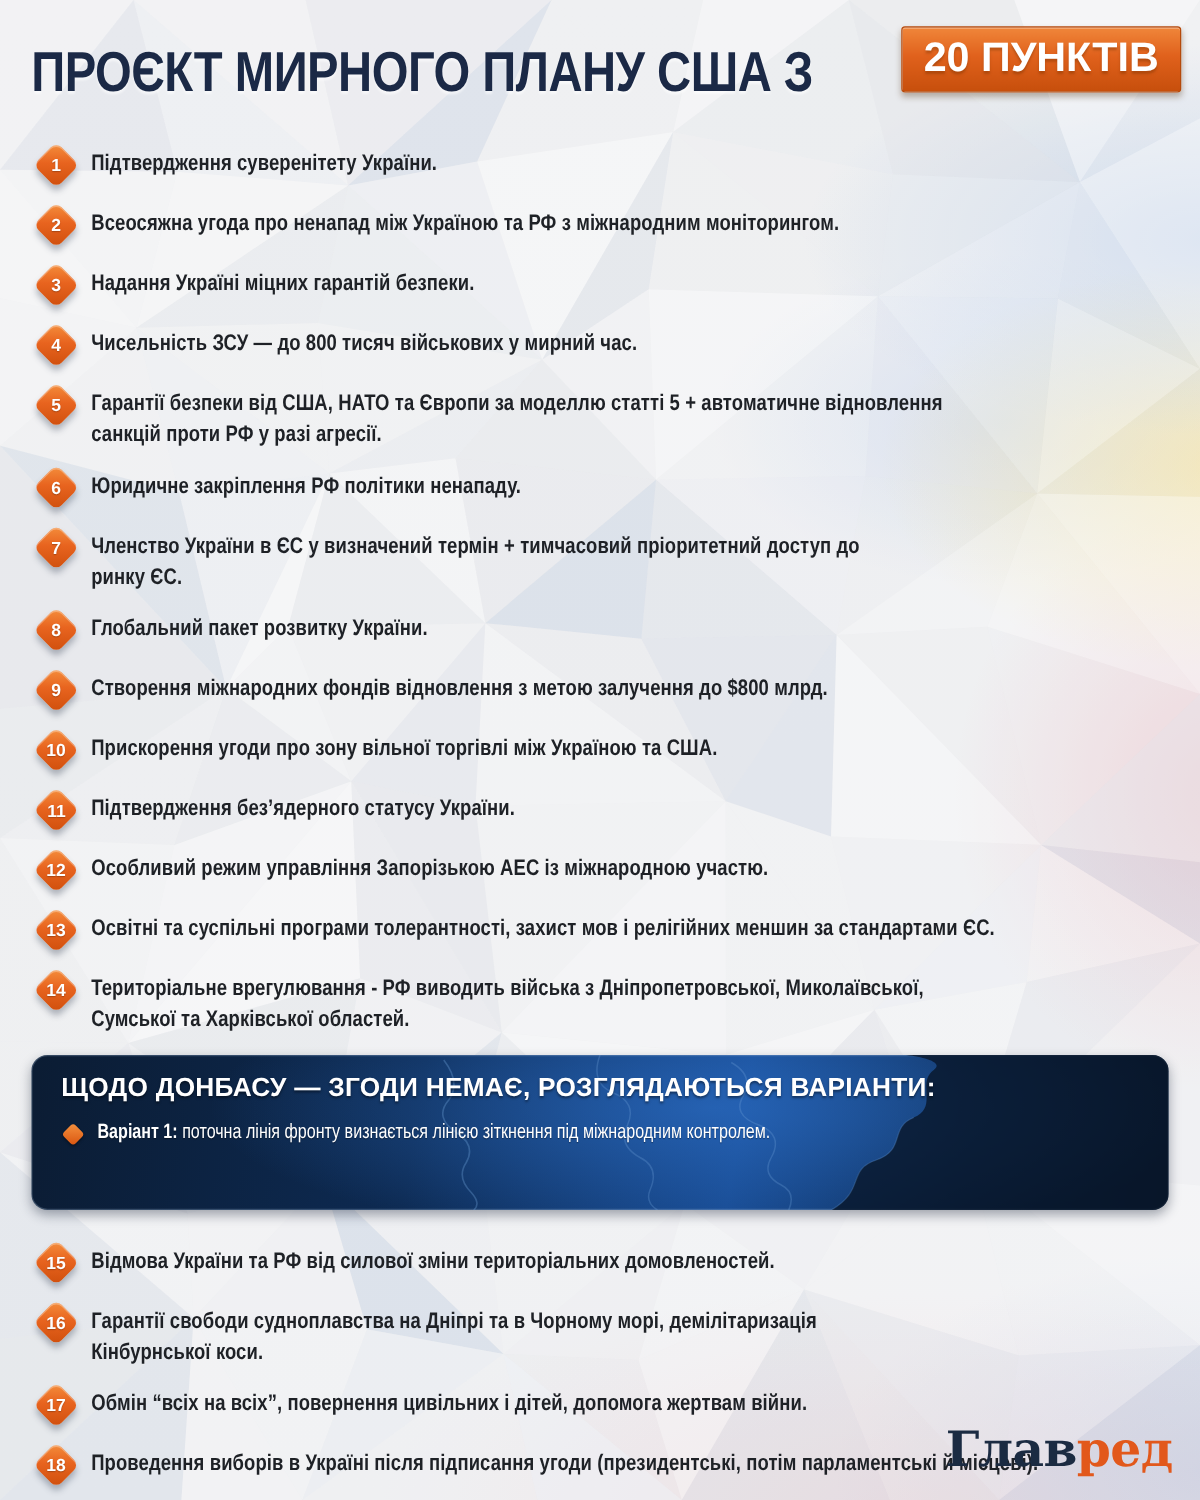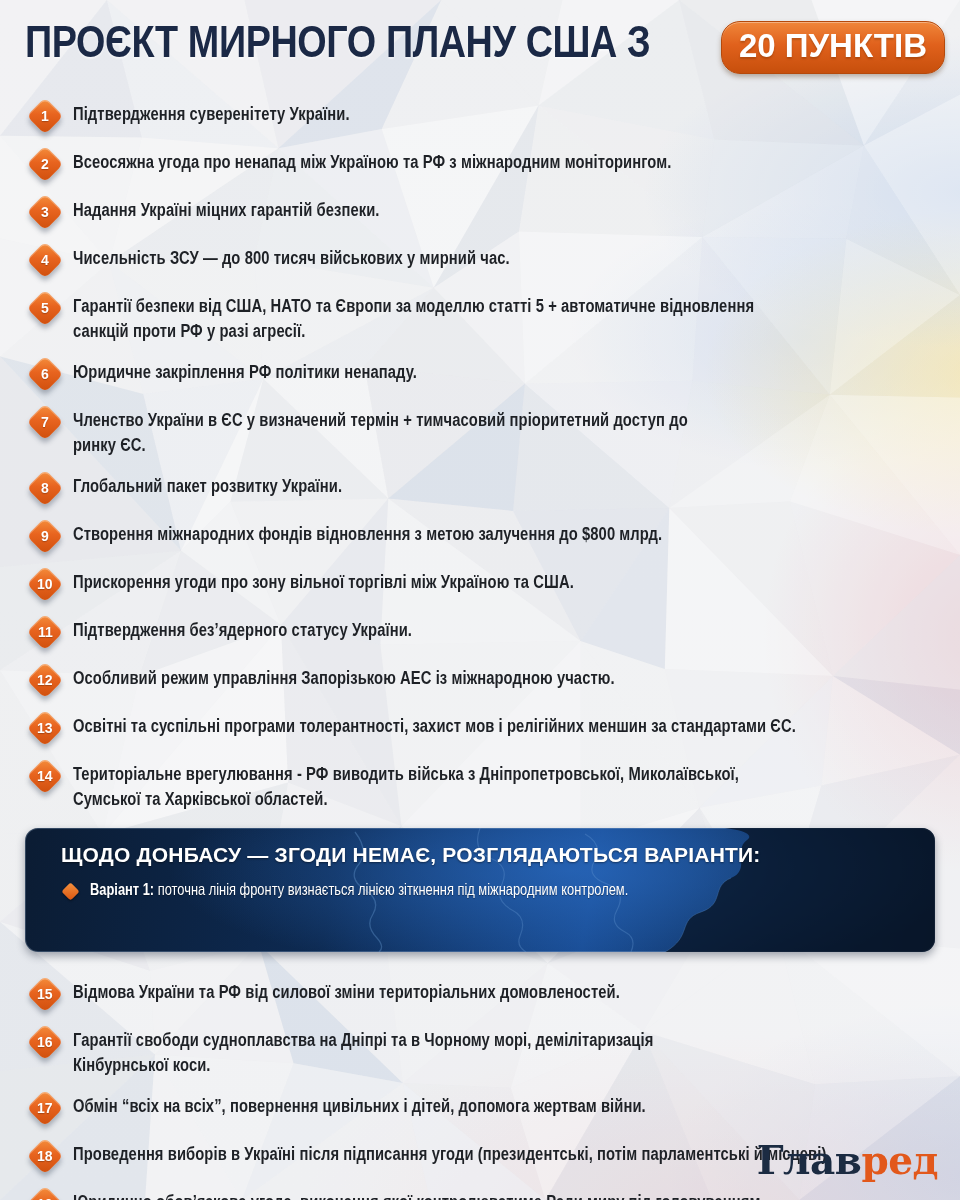--- a/index.html
+++ b/index.html
@@ -12,30 +12,30 @@
       radial-gradient(340px 190px at 84% 28%, rgba(150,183,228,.30), transparent 70%),
       radial-gradient(300px 330px at 102% 53%, rgba(233,160,170,.42), transparent 72%),
       radial-gradient(620px 260px at 78% 101%, rgba(238,196,200,.38), transparent 72%),
       radial-gradient(420px 240px at 101% 98%, rgba(150,175,215,.30), transparent 72%),
       linear-gradient(#EDEEF0,#EBECEF);
   }
   #poly-svg{position:absolute;inset:0;z-index:1;}
   .content{position:absolute;inset:0;z-index:2;}
 
   
-  .header{position:relative;padding:16px 25px 0;height:72px;}
+  .header{position:relative;padding:32px 25px 0;height:72px;}
   .main-title{
     display:inline-block;font-size:45px;font-weight:700;color:#1B2946;
     letter-spacing:-.5px;white-space:nowrap;
     transform:scaleX(.84);transform-origin:left top;
     text-shadow:0 2px 2px rgba(255,255,255,.55);
   }
   .title-badge{
     position:absolute;right:15px;top:21px;
-    padding:5px 17px 8px;border-radius:19px;
+    padding:5px 17px 8px;border-radius:3px;
     background:linear-gradient(#F0863A 0%,#E0611C 45%,#C74F0C 100%);
     box-shadow:0 3px 5px rgba(80,50,20,.35), inset 0 1px 0 rgba(255,255,255,.35);
     border:1px solid #B5490B;
     color:#FFF;font-size:33px;font-weight:700;letter-spacing:0;
     text-shadow:0 2px 2px rgba(120,50,0,.4);white-space:nowrap;
   }
 
   
   .list{padding:14px 10px 0 25px;}
   .pt-row{display:flex;align-items:flex-start;margin-bottom:16px;}
@@ -55,21 +55,21 @@
 
   
   .donbas-box{
     position:relative;margin:6px 25px 22px;height:124px;border-radius:13px;overflow:hidden;
     background:
       radial-gradient(560px 150px at 60% 34%, rgba(47,115,205,.60), transparent 72%),
       linear-gradient(100deg,#0B1C33 0%,#0D2A52 34%,#17498F 62%,#0D2C56 82%,#0A1B33 100%);
     box-shadow:0 4px 9px rgba(30,40,60,.40), inset 0 0 0 1px rgba(160,185,215,.28);
   }
   .donbas-box .map-svg{position:absolute;inset:0;width:100%;height:100%;}
-  .box-inner{position:relative;padding:15px 36px 0;}
+  .box-inner{position:relative;padding:15px 24px 0;}
   .box-header{color:#FFF;font-size:21px;font-weight:700;letter-spacing:.2px;margin:0 0 11px;text-shadow:0 1px 2px rgba(0,0,0,.45);white-space:nowrap;}
   .variant-row{display:flex;align-items:center;margin-bottom:7px;}
   .v-diamond{
     flex:none;width:13px;height:13px;border-radius:3px;transform:rotate(45deg);
     background:linear-gradient(135deg,#F5923F,#D9540F);
     box-shadow:1px 1px 2px rgba(0,0,0,.4);
     margin:4px 13px 0 3px;
   }
   .v-text{
     flex:none;width:1100px;transform:scaleX(.78);transform-origin:left top;

